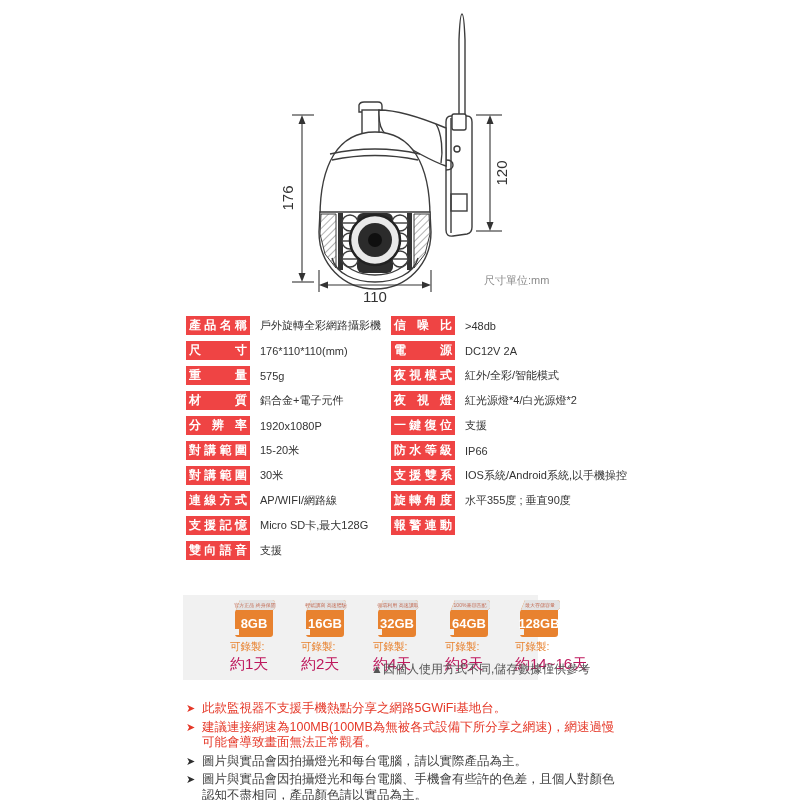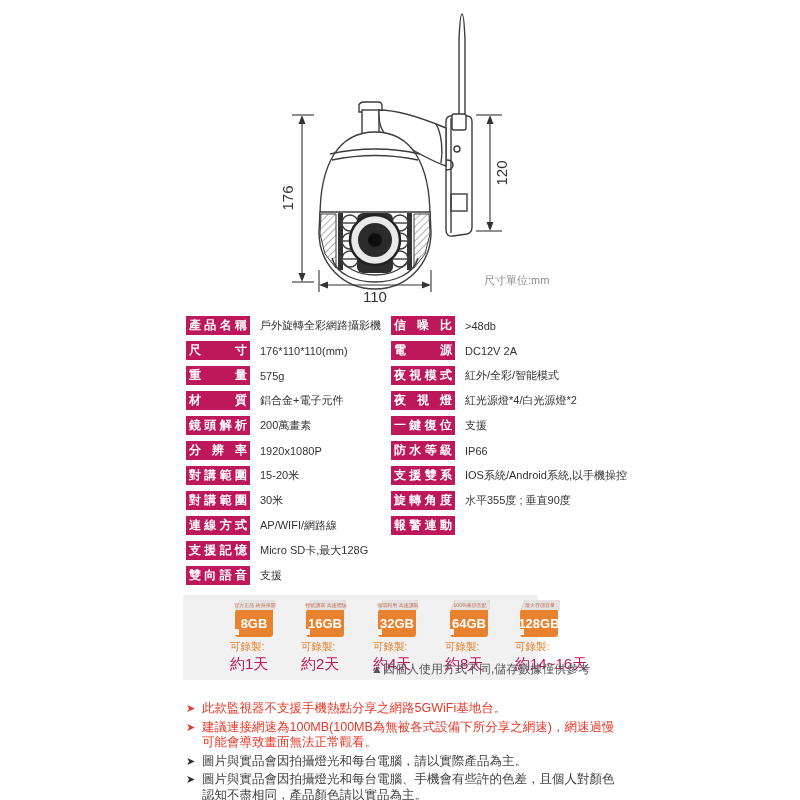--- a/index.html
+++ b/index.html
@@ -9,21 +9,21 @@
   }
   
   .diagram{position:absolute;left:250px;top:2px;width:300px;height:300px;}
   
   .spec-col{position:absolute;top:316px;}
   .spec-col.left{left:186px;width:200px;}
   .spec-col.right{left:391px;width:229px;}
   .spec-row{display:flex;align-items:center;height:19px;margin-bottom:6px;}
   .spec-label{
     width:58px;min-width:58px;height:19px;line-height:19px;padding:0 3px;
-    background:#be185d;color:#ffffff;font-size:12px;font-weight:bold;
+    background:#ef4444;color:#ffffff;font-size:12px;font-weight:bold;
     text-align:justify;text-align-last:justify;letter-spacing:0;
   }
   .spec-value{
     margin-left:10px;color:#333333;font-size:11px;white-space:nowrap;text-align:center;
   }
   
   .storage-band{
     position:absolute;left:183px;top:595px;width:355px;height:85px;
     background:#f1f1f1;
   }
@@ -160,24 +160,20 @@
       </div>
     <div class="spec-row">
         <div class="spec-label">重量</div>
         <div class="spec-value">575g</div>
       </div>
     <div class="spec-row">
         <div class="spec-label">材質</div>
         <div class="spec-value">鋁合金+電子元件</div>
       </div>
     <div class="spec-row">
-        <div class="spec-label">鏡頭解析</div>
-        <div class="spec-value">200萬畫素</div>
-      </div>
-    <div class="spec-row">
         <div class="spec-label">分辨率</div>
         <div class="spec-value">1920x1080P</div>
       </div>
     <div class="spec-row">
         <div class="spec-label">對講範圍</div>
         <div class="spec-value">15-20米</div>
       </div>
     <div class="spec-row">
         <div class="spec-label">對講範圍</div>
         <div class="spec-value">30米</div>

